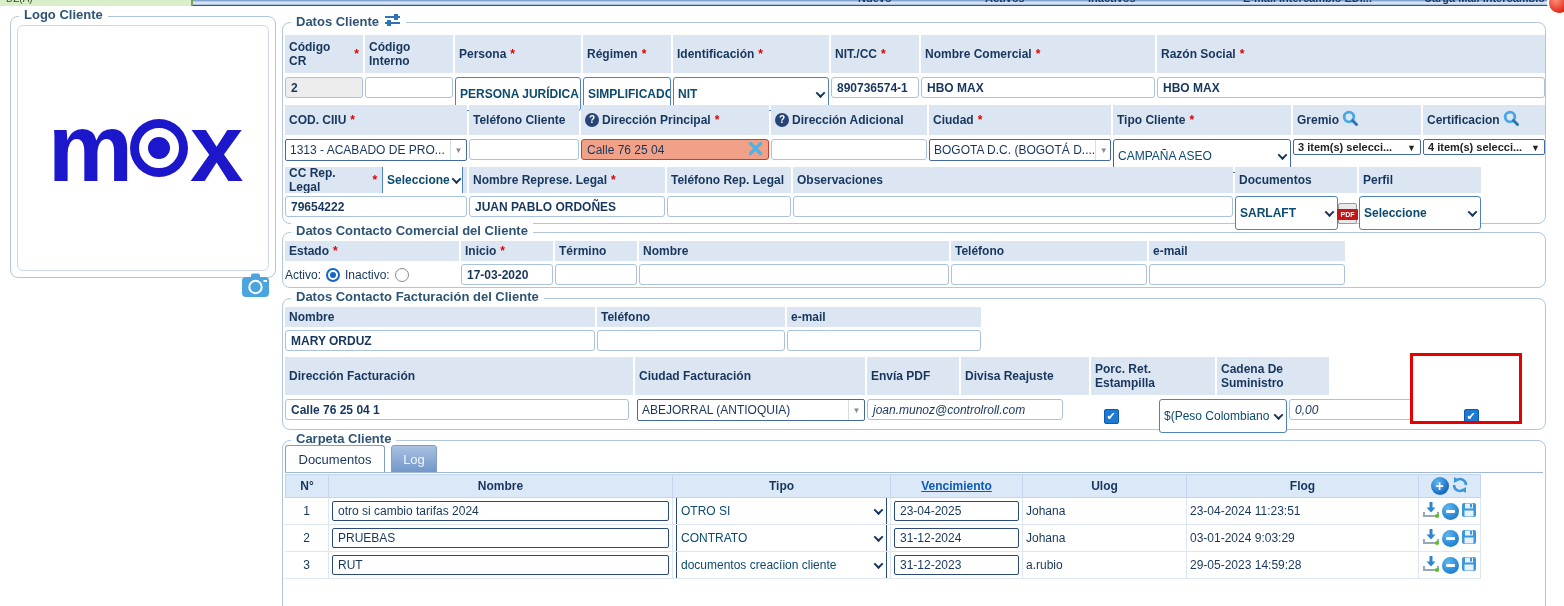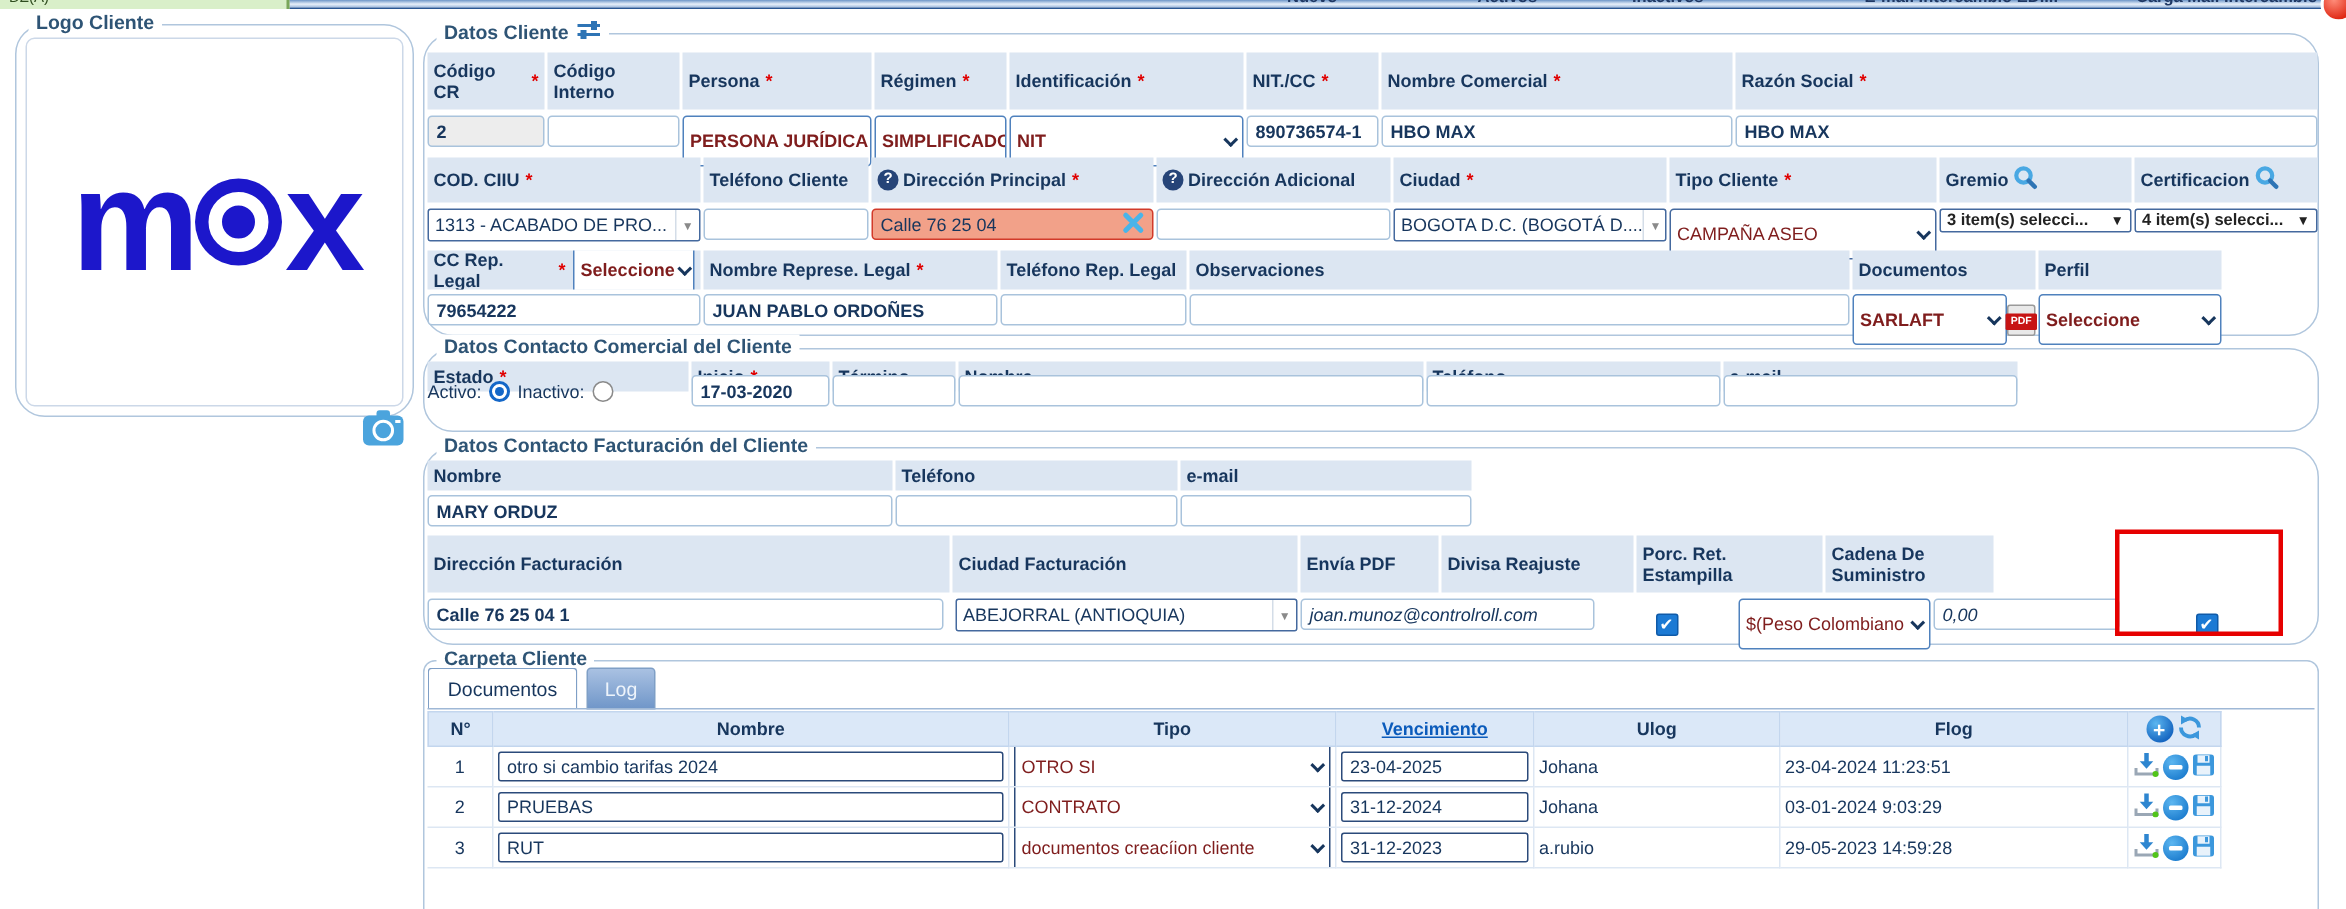--- a/index.html
+++ b/index.html
@@ -10,37 +10,37 @@
   }
   
   .topbar { position:absolute; left:0; top:0; width:1564px; height:6px;
     background:linear-gradient(#6d96c8,#e8f0fa 55%,#9db9dd); border-bottom:1px solid #2a5794; overflow:hidden; }
   .topbar .mitem { position:absolute; top:-8px; font-size:11px; font-weight:bold; color:#1f3864; white-space:nowrap; }
   .greentab { position:absolute; left:0; top:0; width:193px; height:6px; background:#d9efc9; border-right:2px solid #7aa65a; overflow:hidden; }
   .greentab span { position:absolute; top:-7px; left:6px; font-size:10px; color:#2f4d1f; }
   .closecirc { position:absolute; left:1547px; top:-9px; width:24px; height:24px; border-radius:50%;
     background:radial-gradient(circle at 35% 35%, #ff8d7a, #e02a16 70%); border:2px solid #fff; }
   
-  .fs { position:absolute; border:1px solid #b0c6dd; border-radius:20px; background:#fff; }
+  .fs { position:absolute; border:1px solid #b0c6dd; border-radius:8px; background:#fff; }
   .fs .legend { position:absolute; top:-10px; left:8px; background:#fff; padding:0 5px;
     font-size:13px; font-weight:bold; color:#2e5475; display:flex; align-items:center; gap:5px; white-space:nowrap; }
   
   .row { position:absolute; display:flex; gap:2px; }
   .lab { background:#dce6f2; color:#17365d; font-weight:bold; font-size:12px;
     padding:2px 4px; display:flex; align-items:center; gap:3px; line-height:14px; overflow:hidden; }
   .star::after { content:'*'; color:#e00000; font-weight:bold; margin-left:1px; }
   .inpbox { background:#fff; border:1px solid #a9c3dc; border-radius:3px; height:21px;
     display:flex; align-items:center; padding:0 5px; font-size:12px; color:#17365d;
     white-space:nowrap; overflow:hidden; }
   .bold { font-weight:bold; }
   .ital { font-style:italic; font-weight:normal; }
   .ro { background:#ededed; }
   .selbox { background:#fff; border:1px solid #4f81bd; border-radius:3px; height:21px;
     display:flex; align-items:center; justify-content:space-between; padding:16px 4px;
-    font-size:12px; color:#7f1d1d; white-space:nowrap; overflow:hidden; }
+    font-size:12px; color:#0c4a6e; white-space:nowrap; overflow:hidden; }
   .chev { flex:0 0 auto; width:7px; height:7px; border-right:2px solid #17365d; border-bottom:2px solid #17365d;
     transform:rotate(45deg) translate(-1px,-1px); margin-left:3px; }
   .combo { background:#fff; border:1px solid #44699e; border-radius:2px; height:22px;
     display:flex; align-items:center; justify-content:space-between; padding:0 0 0 4px;
     font-size:12px; color:#17365d; white-space:nowrap; overflow:hidden; }
   .garr { flex:0 0 16px; text-align:center; color:#8a8a8a; font-size:8px; border-left:1px solid #d4dde8; align-self:stretch; display:flex; align-items:center; justify-content:center; }
   .garr::after { content:'▼'; }
   .msbox { background:#fff; border:1px solid #44699e; border-radius:2px; height:16px;
     display:flex; align-items:center; justify-content:space-between; padding:0 4px;
     font-size:11px; color:#222; font-weight:bold; white-space:nowrap; overflow:hidden; }
@@ -325,21 +325,21 @@
       <div class="lab" style="flex:0 0 310px;height:20px">
           <span>Nombre</span>
         </div>
       <div class="lab" style="flex:0 0 196px;height:20px">
           <span>Teléfono</span>
         </div>
       <div class="lab" style="flex:0 0 196px;height:20px">
           <span>e-mail</span>
         </div>
     </div>
-    <div class="row" style="left:2px;top:17px;">
+    <div class="row" style="left:2px;top:31px;">
       <div style="flex:0 0 174px;display:flex;align-items:center;gap:5px;font-size:12px;color:#17365d">
         <span>Activo:</span>
         <span class="radio on"></span>
         <span>Inactivo:</span>
         <span class="radio"></span>
       </div>
       <div class="inpbox bold" style="flex:0 0 92px">17-03-2020</div>
       <div class="inpbox" style="flex:0 0 82px"></div>
       <div class="inpbox" style="flex:0 0 310px"></div>
       <div class="inpbox" style="flex:0 0 196px"></div>

